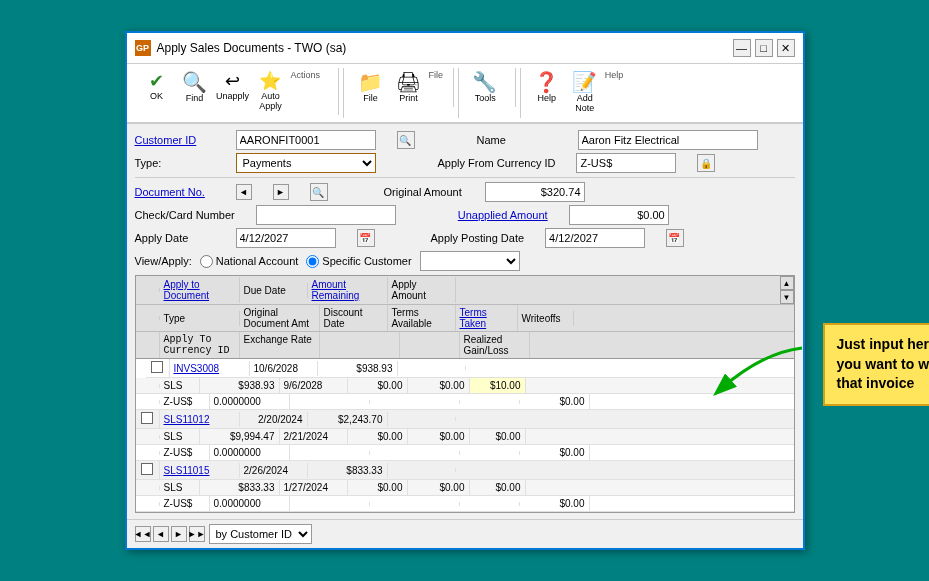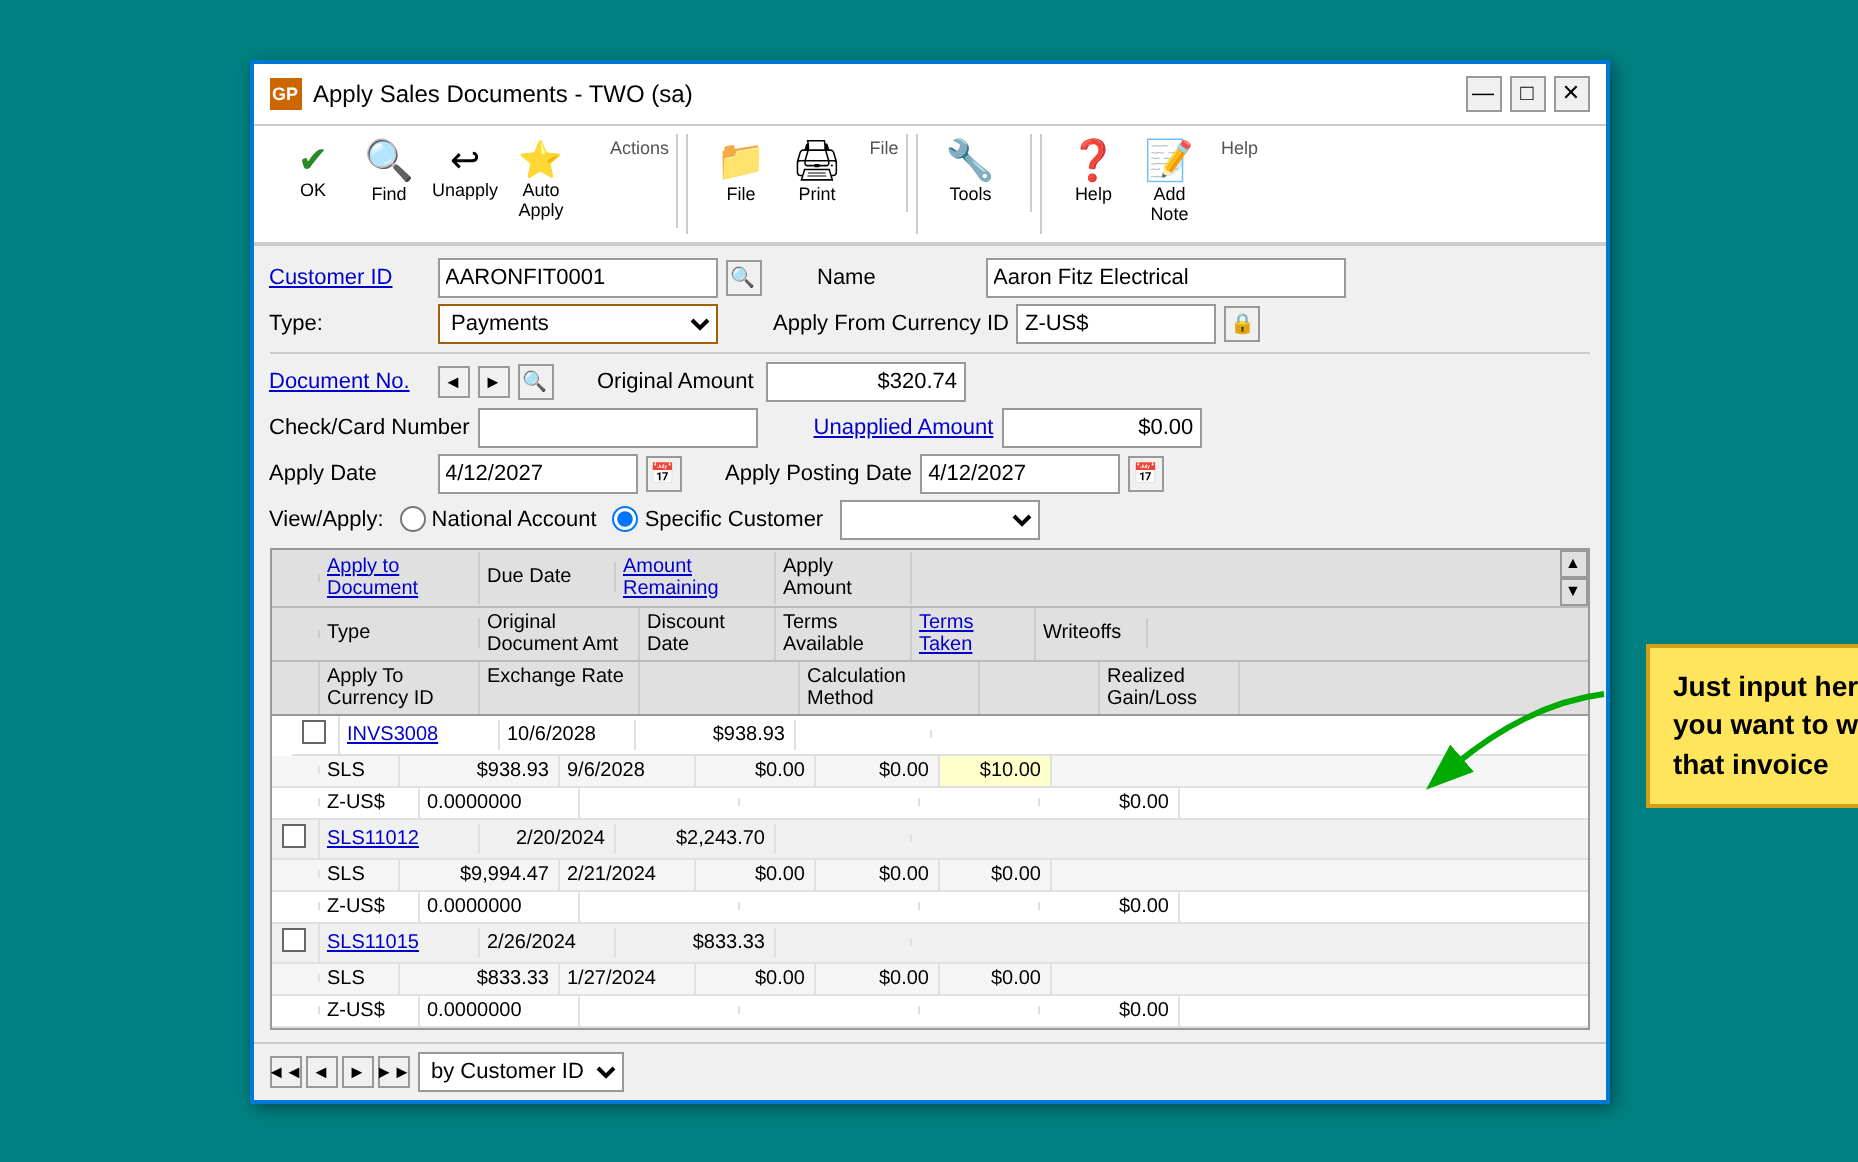--- a/index.html
+++ b/index.html
@@ -14,25 +14,25 @@
     .title-controls { display: flex; gap: 4px; }
     .title-btn { width: 18px; height: 18px; background: #f0f0f0; border: 1px solid #999; display: flex; align-items: center; justify-content: center; font-size: 11px; cursor: pointer; }
 
     .toolbar { background: #fff; border-bottom: 2px solid #ccc; padding: 4px 8px; }
     .toolbar-row { display: flex; align-items: flex-start; gap: 2px; }
     .toolbar-group { display: flex; align-items: flex-start; gap: 2px; padding: 0 4px; border-right: 1px solid #ccc; }
     .toolbar-group:last-child { border-right: none; }
     .toolbar-btn { display: flex; flex-direction: column; align-items: center; padding: 3px 6px; cursor: pointer; min-width: 36px; border: 1px solid transparent; }
     .toolbar-btn .icon { font-size: 20px; line-height: 1; }
     .toolbar-btn .label { font-size: 9px; margin-top: 1px; text-align: center; }
-    .toolbar-group-label { text-align: right; font-size: 9px; color: #555; padding-top: 2px; width: 100%; }
+    .toolbar-group-label { text-align: left; font-size: 9px; color: #555; padding-top: 2px; width: 100%; }
 
     .content { padding: 6px 8px; background: #f0f0f0; }
     
-    .form-row { display: flex; align-items: center; margin-bottom: 3px; gap: 4px; }
+    .form-row { display: flex; align-items: center; margin-bottom: 3px; gap: 21px; }
     .form-label { font-size: 11px; min-width: 80px; }
     .form-label.link { color: #0000cc; text-decoration: underline; cursor: pointer; }
     .form-input { height: 20px; border: 1px solid #999; background: white; padding: 1px 3px; font-size: 11px; }
     .form-input.wide { width: 140px; }
     .form-input.medium { width: 100px; }
     .form-select { height: 20px; border: 1px solid #a16207; background: white; padding: 1px 2px; font-size: 11px; width: 140px; }
     .search-btn { width: 18px; height: 18px; border: 1px solid #999; background: #f0f0f0; display: flex; align-items: center; justify-content: center; font-size: 10px; cursor: pointer; }
     .calendar-btn { width: 18px; height: 18px; border: 1px solid #999; background: #f0f0f0; display: flex; align-items: center; justify-content: center; font-size: 10px; cursor: pointer; }
     .lock-btn { width: 18px; height: 18px; border: 1px solid #999; background: #f0f0f0; display: flex; align-items: center; justify-content: center; font-size: 10px; cursor: pointer; }
 
@@ -237,24 +237,23 @@
         <div class="gh-cell" style="width:80px;">Type</div>
         <div class="gh-cell" style="width:80px;">Original Document Amt</div>
         <div class="gh-cell" style="width:68px;">Discount Date</div>
         <div class="gh-cell" style="width:68px;">Terms Available</div>
         <div class="gh-cell link" style="width:62px;">Terms Taken</div>
         <div class="gh-cell" style="width:56px;">Writeoffs</div>
       </div>
 
       <div style="display:flex; background:#e0e0e0; border-bottom:1px solid #999;">
         <div class="gh-cell" style="width:24px;"></div>
-        <div class="gh-cell" style="width:80px;">Apply To Currency ID</div>
+        <div class="gh-cell" style="width:80px;font-family:Liberation Mono, monospace;">Apply To Currency ID</div>
         <div class="gh-cell" style="width:80px;">Exchange Rate</div>
         <div class="gh-cell" style="width:80px;"></div>
-        <div class="gh-cell" style="width:90px;">Calculation Method</div>
         <div class="gh-cell" style="width:60px;"></div>
         <div class="gh-cell" style="width:70px;">Realized Gain/Loss</div>
       </div>
 
       <div class="grid-row" style="background:#fff;margin-left:10px;">
         <div class="gc-cell col-check center"><div class="checkbox"></div></div>
         <div class="gc-cell" style="width:80px; color:#0000cc; text-decoration:underline; cursor:pointer;">INVS3008</div>
         <div class="gc-cell" style="width:68px;">10/6/2028</div>
         <div class="gc-cell right" style="width:80px;">$938.93</div>
         <div class="gc-cell right" style="width:68px;"></div>

